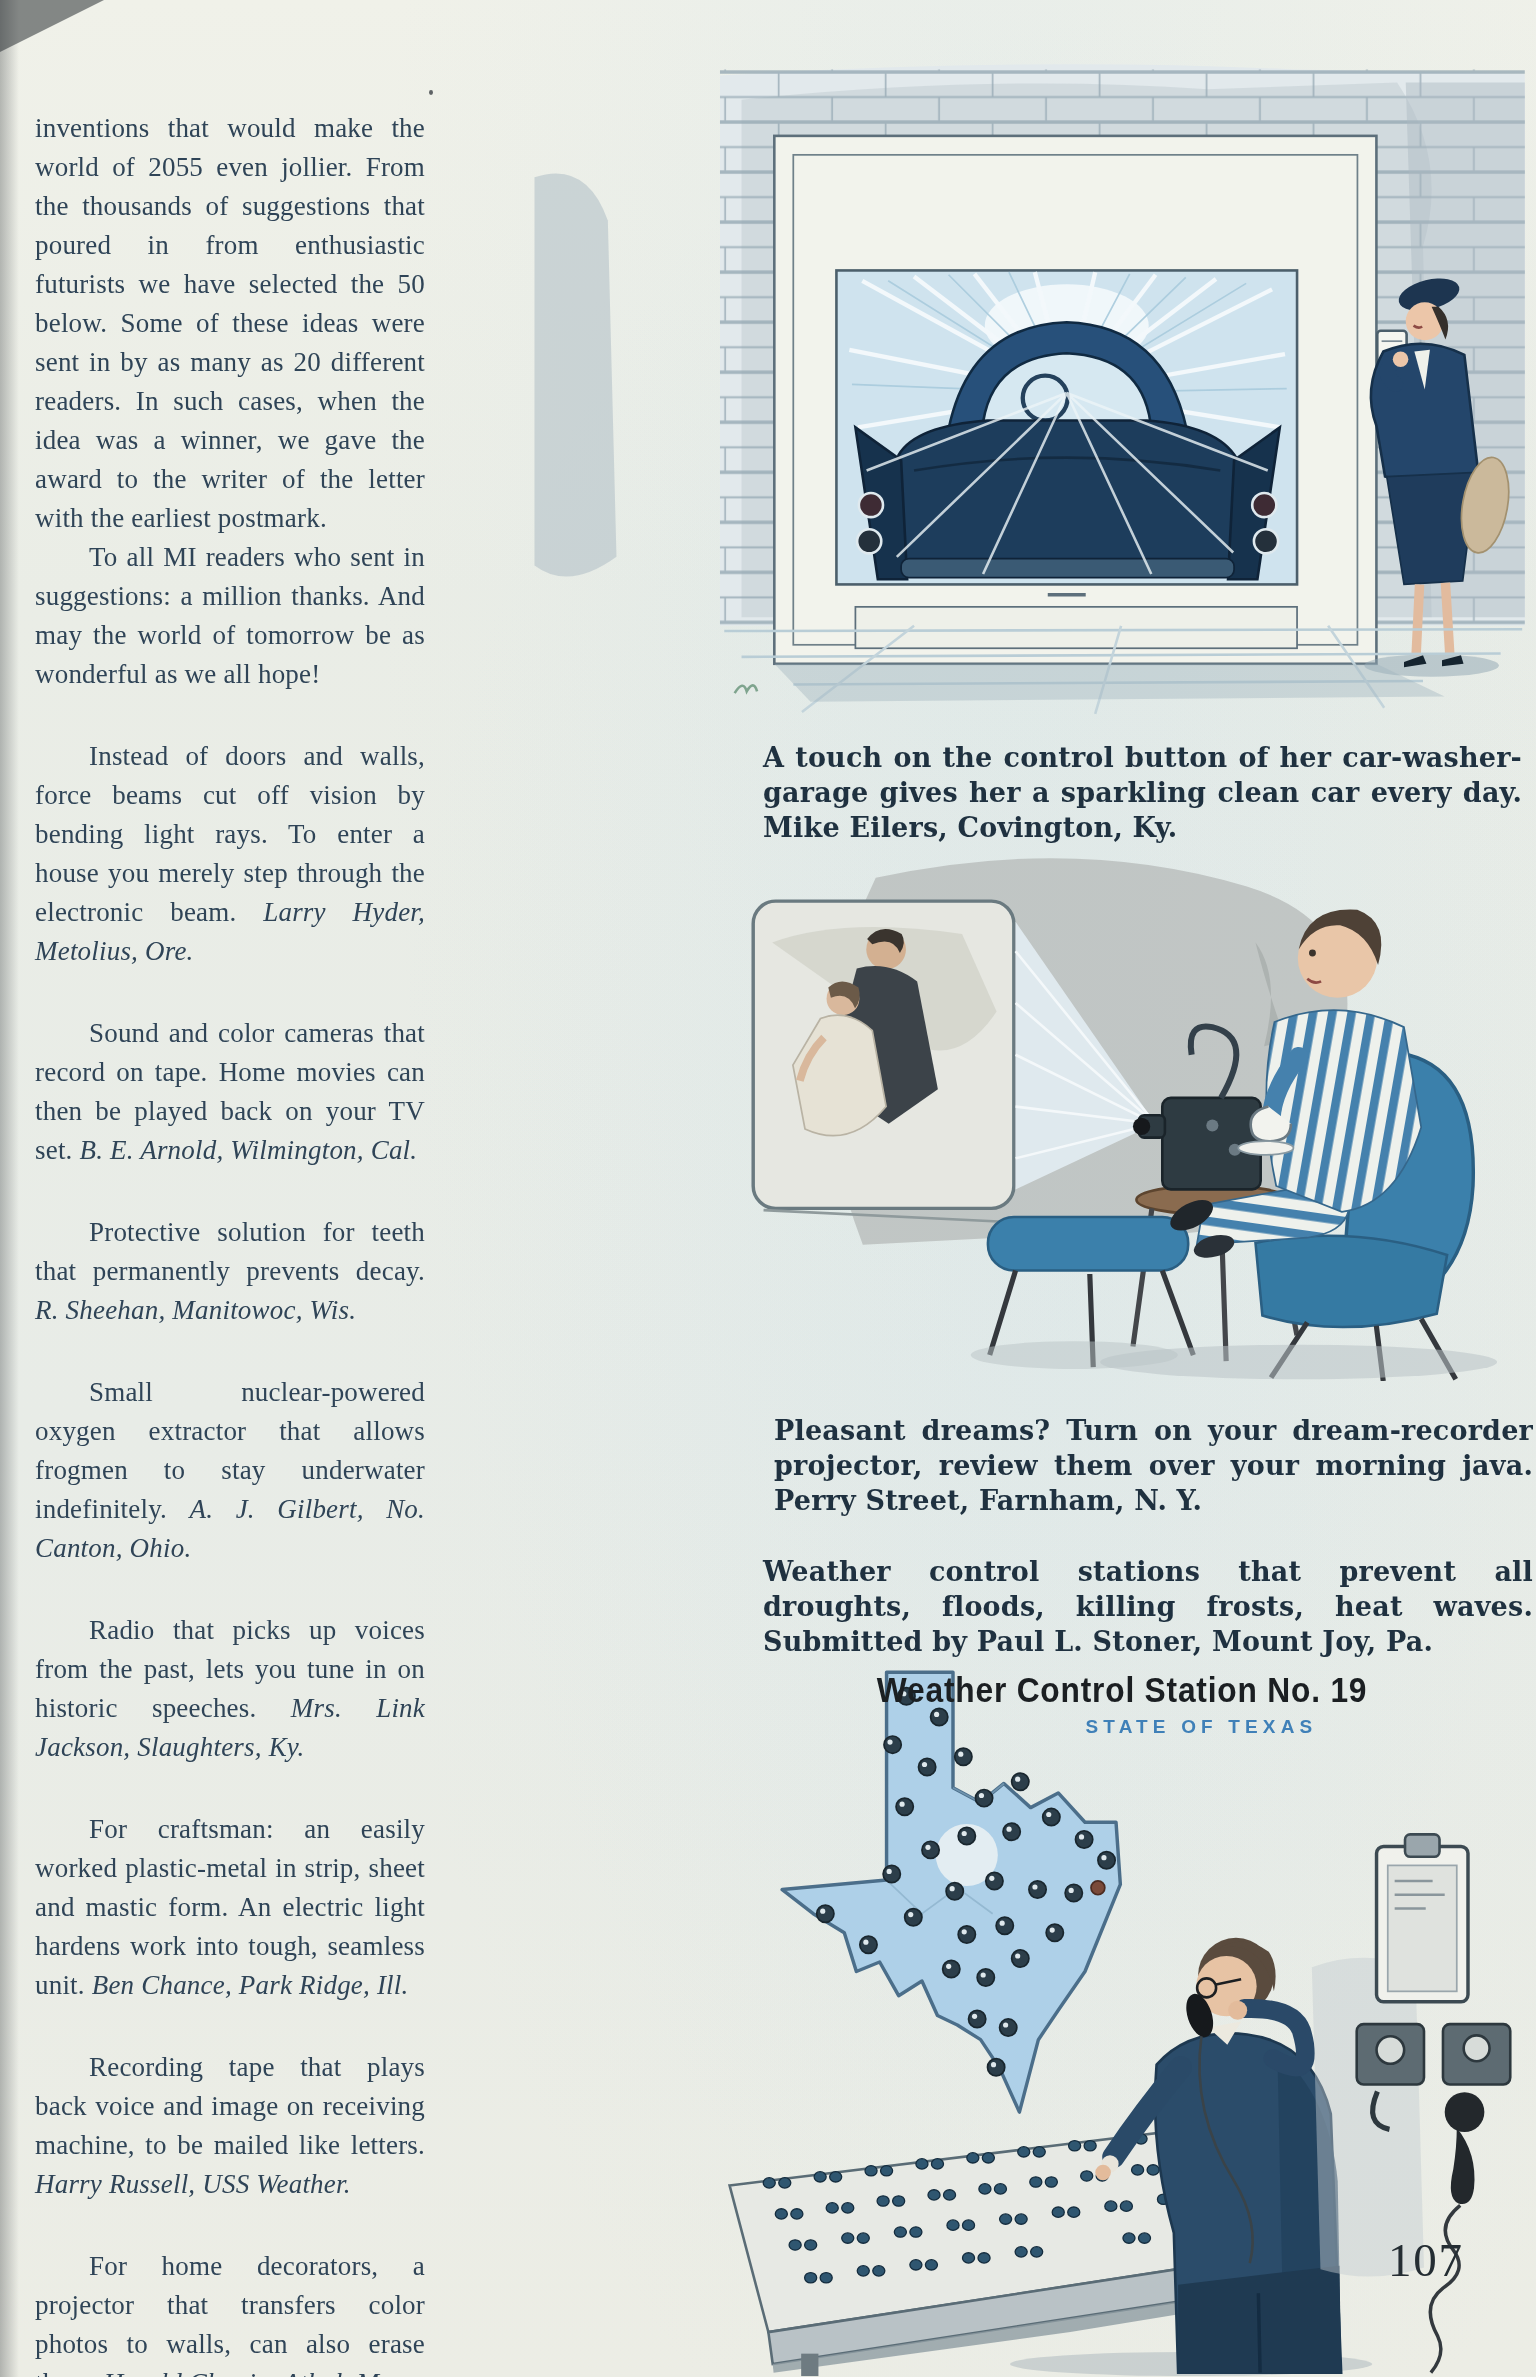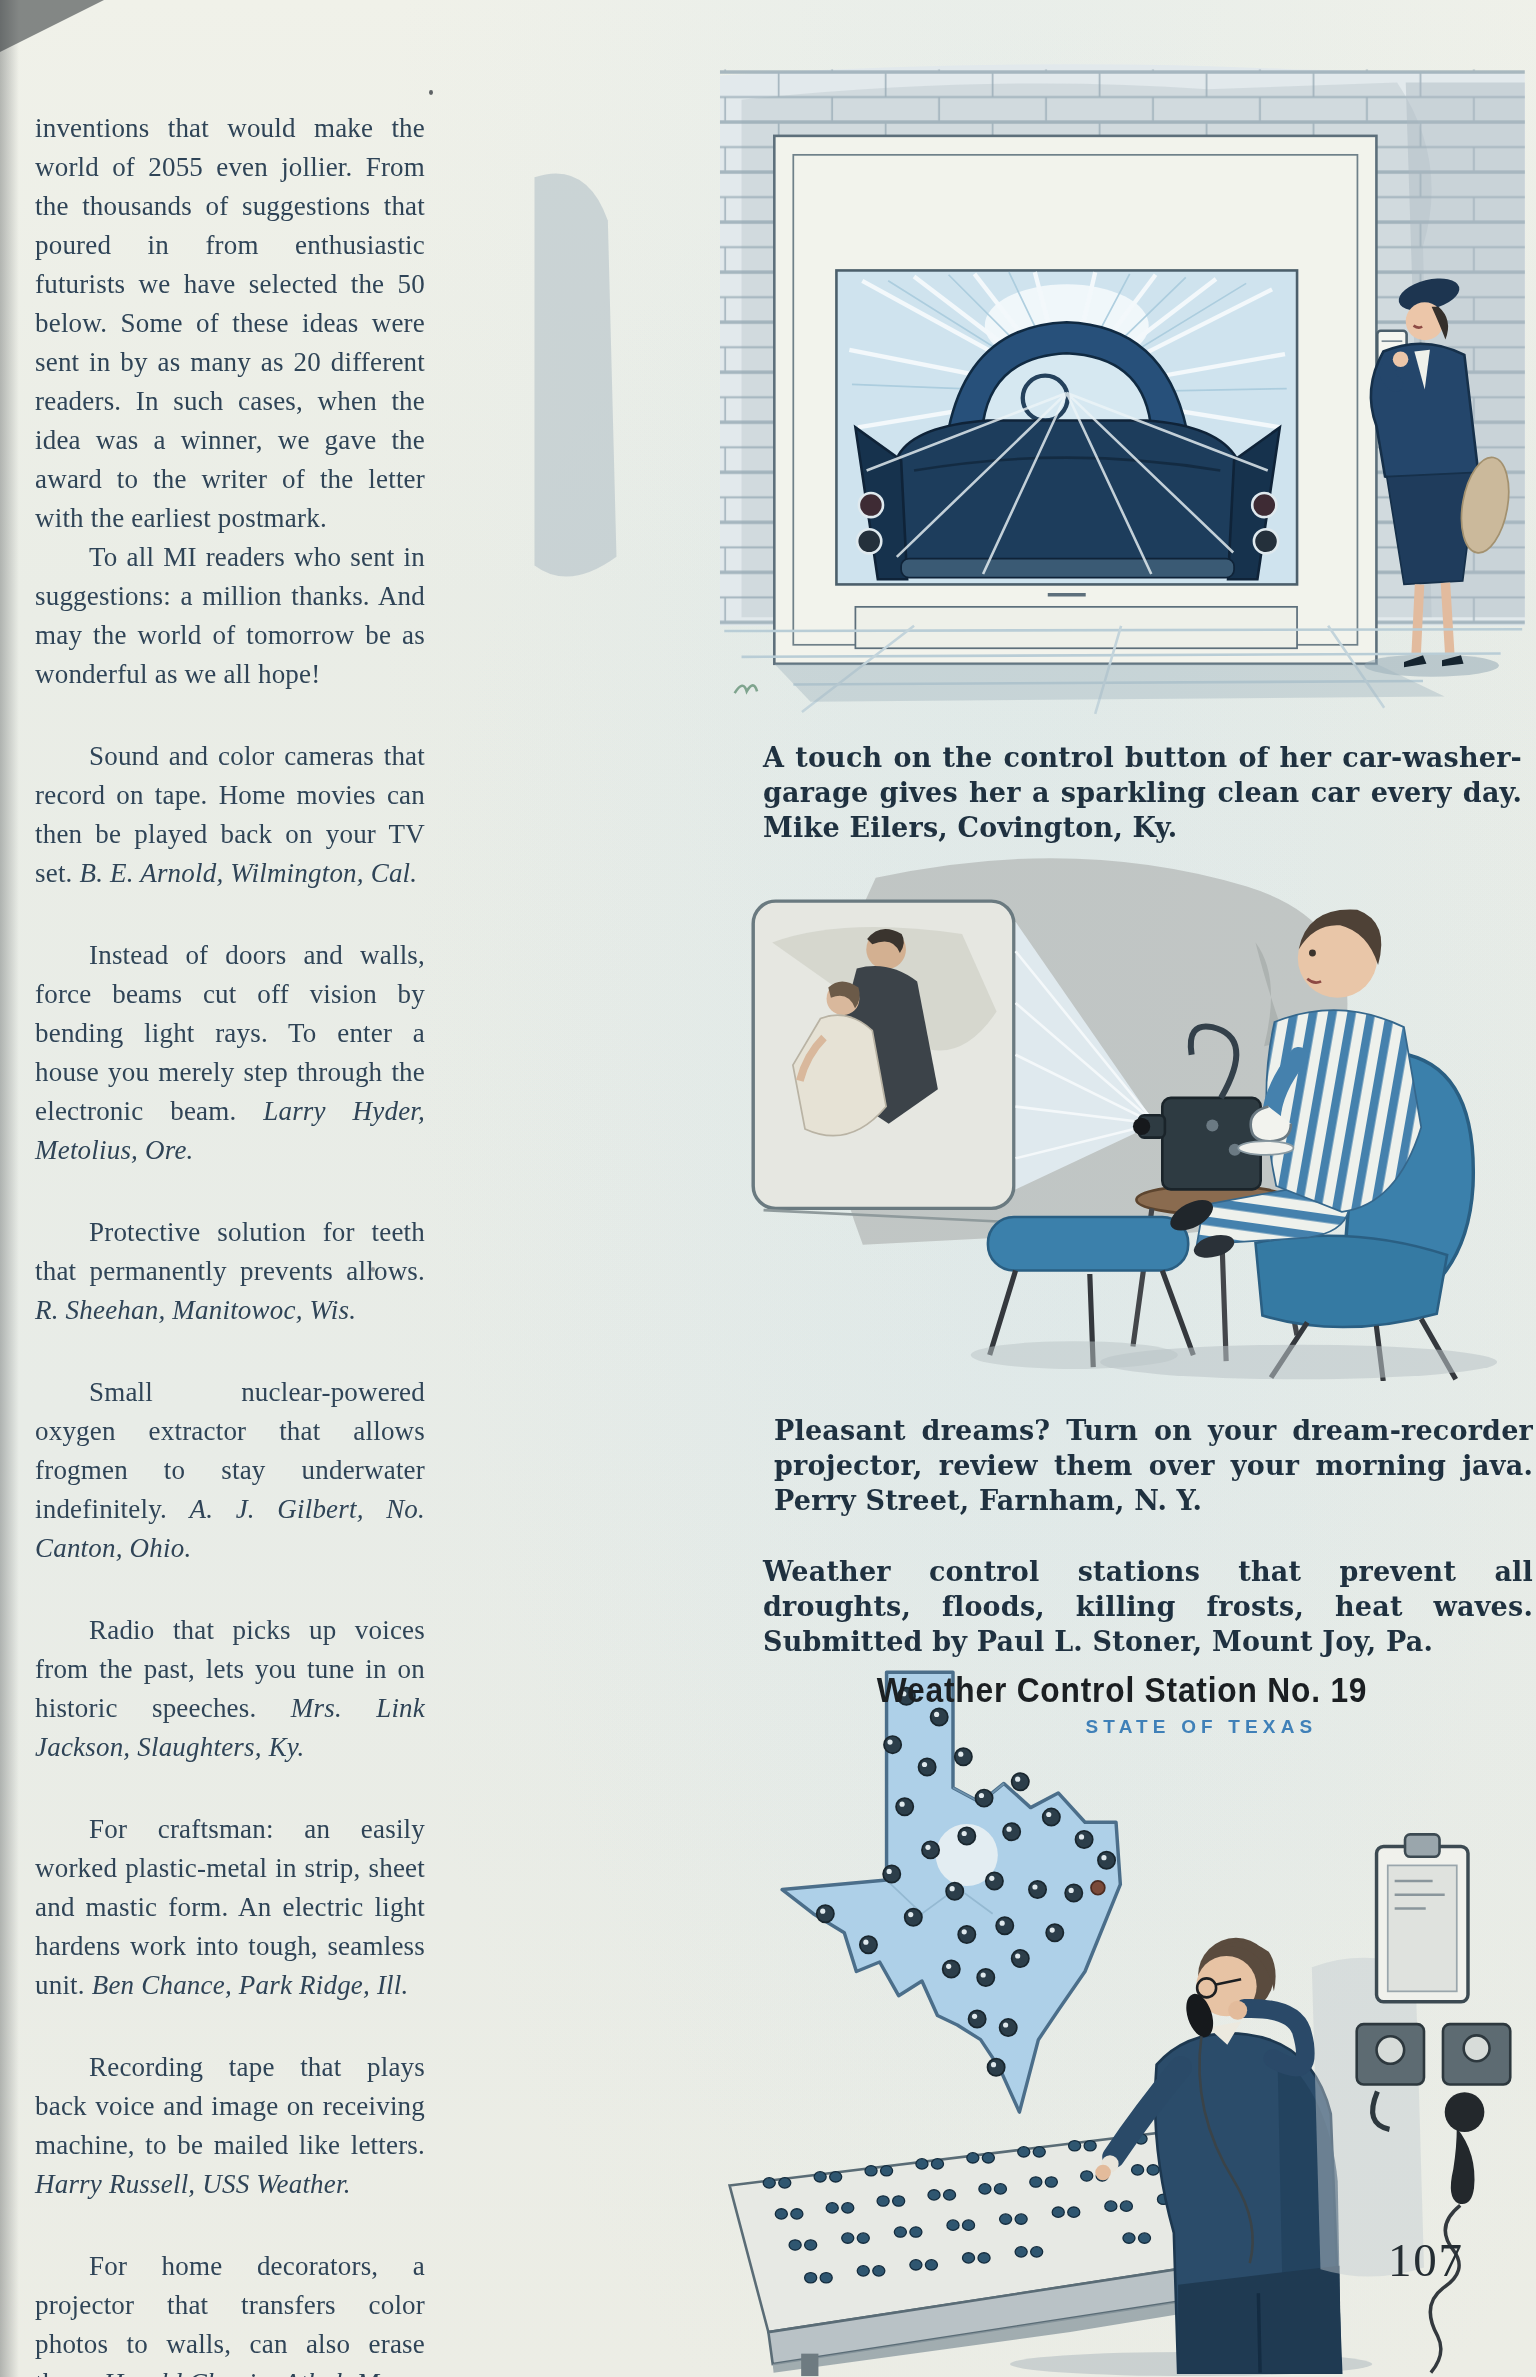--- a/index.html
+++ b/index.html
@@ -59,23 +59,23 @@
   <div class="edge-shadow-left"></div>
   <div class="corner-wedge"></div>
   <div class="speck" style="left:429px;top:90px;"></div>
   <div class="speck" style="left:903px;top:265px;opacity:.5"></div>
   <div class="speck" style="left:371px;top:1267px;opacity:.45"></div>
 
   <div class="left-col">
     <p class="par first"><span>inventions that would make the world of 2055 even jollier. From the thousands of suggestions that poured in from enthusiastic futurists we have selected the 50 below. Some of these ideas were sent in by as many as 20 different readers. In such cases, when the idea was a winner, we gave the award to the writer of the letter with the earliest postmark.</span></p>
     <p class="par"><span>To all MI readers who sent in suggestions: a million thanks. And may the world of tomorrow be as wonderful as we all hope!</span></p>
 
+    <p class="par item"><span>Instead of doors and walls, force beams cut off vision by bending light rays. To enter a house you merely step through the electronic beam.</span> <span class="credit">Larry Hyder, Metolius, Ore.</span></p>
     <p class="par item"><span>Sound and color cameras that record on tape. Home movies can then be played back on your TV set.</span> <span class="credit">B. E. Arnold, Wilmington, Cal.</span></p>
-    <p class="par item"><span>Instead of doors and walls, force beams cut off vision by bending light rays. To enter a house you merely step through the electronic beam.</span> <span class="credit">Larry Hyder, Metolius, Ore.</span></p>
-    <p class="par item"><span>Protective solution for teeth that permanently prevents allows.</span> <span class="credit">R. Sheehan, Manitowoc, Wis.</span></p>
+    <p class="par item"><span>Protective solution for teeth that permanently prevents decay.</span> <span class="credit">R. Sheehan, Manitowoc, Wis.</span></p>
     <p class="par item"><span>Small nuclear-powered oxygen extractor that allows frogmen to stay underwater indefinitely.</span> <span class="credit">A. J. Gilbert, No. Canton, Ohio.</span></p>
     <p class="par item"><span>Radio that picks up voices from the past, lets you tune in on historic speeches.</span> <span class="credit">Mrs. Link Jackson, Slaughters, Ky.</span></p>
     <p class="par item"><span>For craftsman: an easily worked plastic-metal in strip, sheet and mastic form. An electric light hardens work into tough, seamless unit.</span> <span class="credit">Ben Chance, Park Ridge, Ill.</span></p>
     <p class="par item"><span>Recording tape that plays back voice and image on receiving machine, to be mailed like letters.</span> <span class="credit">Harry Russell, USS Weather.</span></p>
     <p class="par item"><span>For home decorators, a projector that transfers color photos to walls, can also erase them.</span> <span class="credit">Harold Chapin, Athol, Mass.</span></p>
   </div>
 
   <svg class="illo illo1" viewBox="0 0 1281 808">
 
     <defs>

